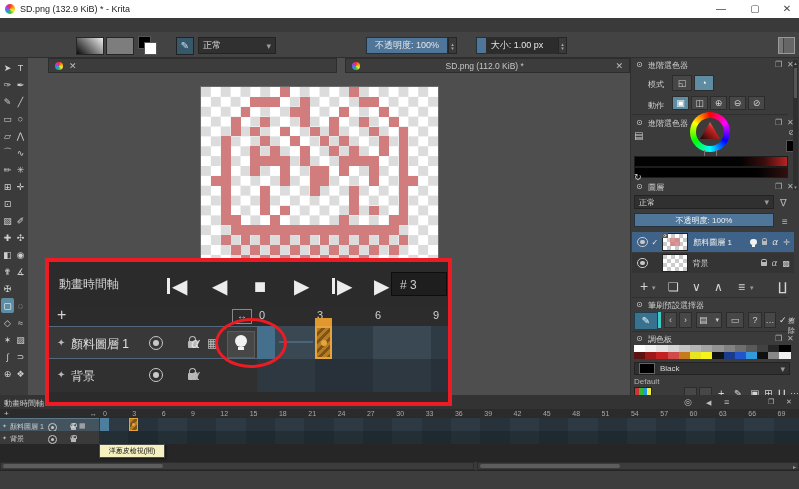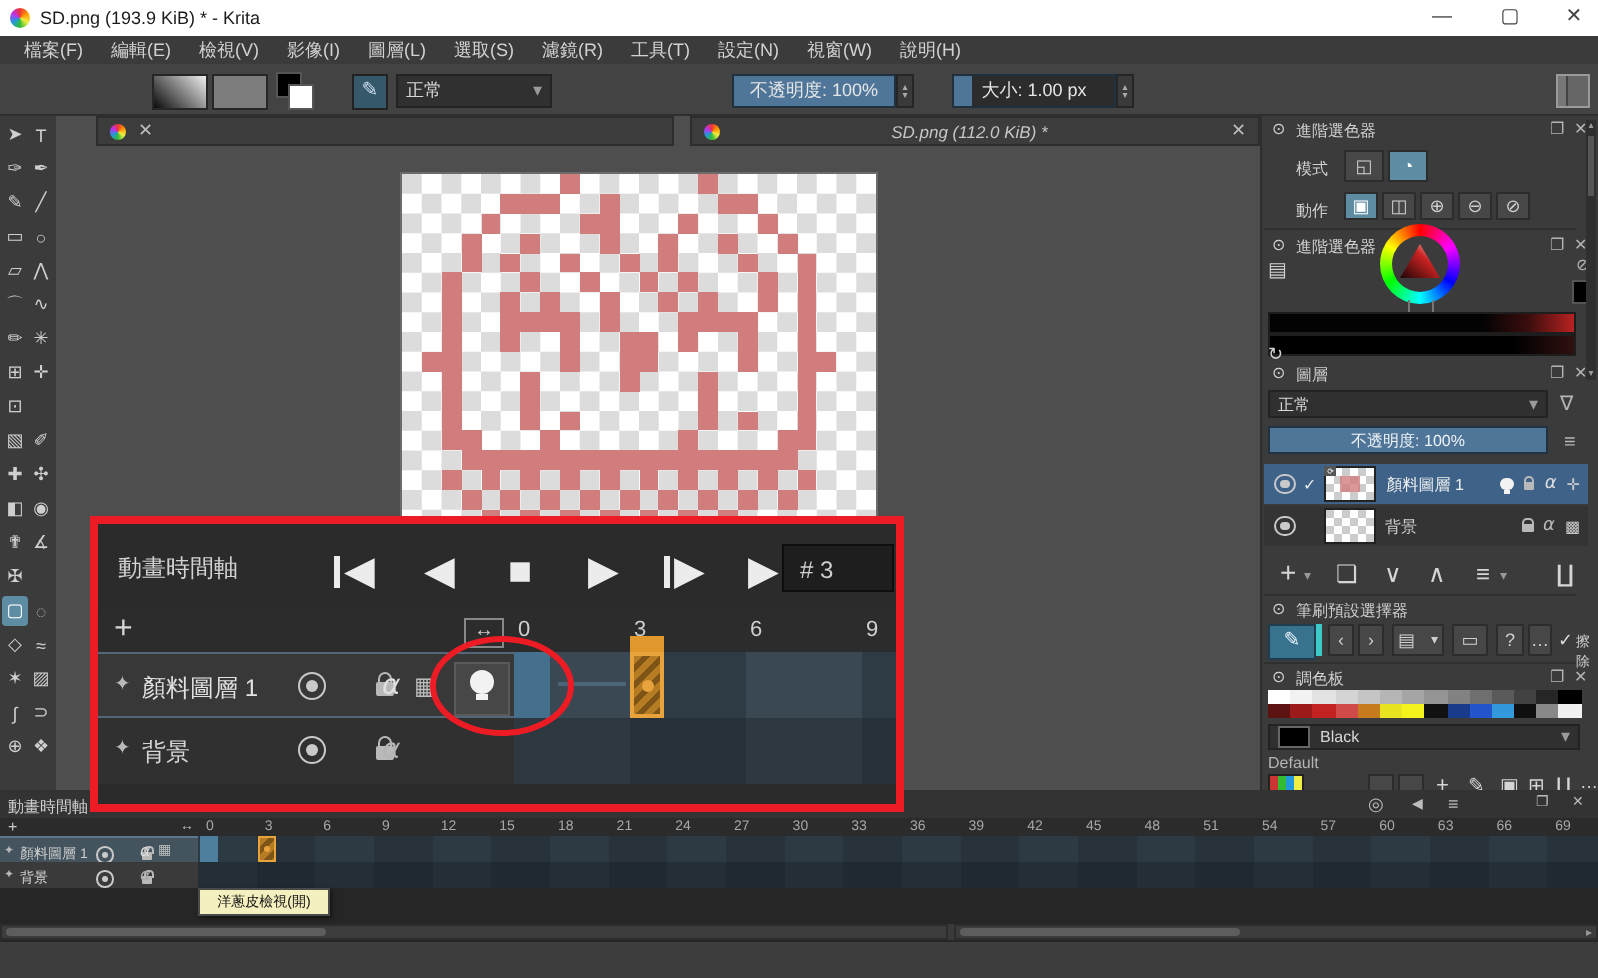--- a/index.html
+++ b/index.html
@@ -82,39 +82,26 @@
   .statusbar{left:0;top:470px;width:799px;height:19px;background:#3d3d3d;border-top:1px solid #262626;box-sizing:border-box;color:#c4c4c4;font-size:8px;}
   .swcell{display:inline-block;width:11.2px;height:7px;}
 </style>
 </head>
 <body>
 
 <div id="app">
 
   <div class="abs titlebar">
     <div class="abs appicon"></div>
-    <div class="abs" style="left:20px;top:4px;font-size:9px;">SD.png (193.9 KiB) * - Krita</div>
+    <div class="abs" style="left:20px;top:4px;font-size:9px;">SD.png (132.9 KiB) * - Krita</div>
     <div class="abs wbtn" style="left:706px;">—</div>
     <div class="abs wbtn" style="left:740px;">▢</div>
     <div class="abs wbtn" style="left:772px;">✕</div>
   </div>
 
-  <div class="abs menubar" id="menubar">
-      <span class="mi">檔案(F)</span>
-      <span class="mi">編輯(E)</span>
-      <span class="mi">檢視(V)</span>
-      <span class="mi">影像(I)</span>
-      <span class="mi">圖層(L)</span>
-      <span class="mi">選取(S)</span>
-      <span class="mi">濾鏡(R)</span>
-      <span class="mi">工具(T)</span>
-      <span class="mi">設定(N)</span>
-      <span class="mi">視窗(W)</span>
-      <span class="mi">說明(H)</span>
-    </div>
 
   <div class="abs toolbar">
     <span class="abs tbi" style="left:6px;">▱</span>
     <span class="abs tbi" style="left:28px;">❏</span>
     <span class="abs tbi dim" style="left:50px;">▣</span>
     <div class="abs" style="left:76px;top:5px;width:26px;height:16px;border:1px solid #262626;background:linear-gradient(45deg,#0a0a0a,#efefef);"></div>
     <div class="abs" style="left:106px;top:5px;width:26px;height:16px;border:1px solid #262626;background:#7d7d7d;"></div>
     <div class="abs" style="left:138px;top:4px;width:18px;height:18px;">
       <div class="abs" style="left:0;top:0;width:11px;height:11px;background:#000;border:1px solid #555;"></div>
       <div class="abs" style="left:6px;top:6px;width:11px;height:11px;background:#fff;border:1px solid #555;"></div>
@@ -192,21 +179,21 @@
       <div class="tool">⊕</div>
       <div class="tool">❖</div>
     </div>
 
   <div class="abs mdi"></div>
 
   <div class="abs subtab" style="left:48px;width:289px;">
     <span class="subicon"></span>
     <span class="x">✕</span>
   </div>
-  <div class="abs subtab" style="left:345px;width:285px;font-style:italic;">
+  <div class="abs subtab" style="left:345px;width:285px;">
     <span class="subicon"></span>
     <span class="t">SD.png (112.0 KiB) *</span>
     <span class="x">✕</span>
   </div>
 
   <div class="abs" id="canvas">
       <div class="px" style="left: 79px; top: 0px; width: 9.875px; height: 9.875px; background: rgb(210, 125, 125);"></div>
       <div class="px" style="left: 148.125px; top: 0px; width: 9.875px; height: 9.875px; background: rgb(210, 125, 125);"></div>
       <div class="px" style="left: 49.375px; top: 9.875px; width: 9.875px; height: 9.875px; background: rgb(210, 125, 125);"></div>
       <div class="px" style="left: 59.25px; top: 9.875px; width: 9.875px; height: 9.875px; background: rgb(210, 125, 125);"></div>

